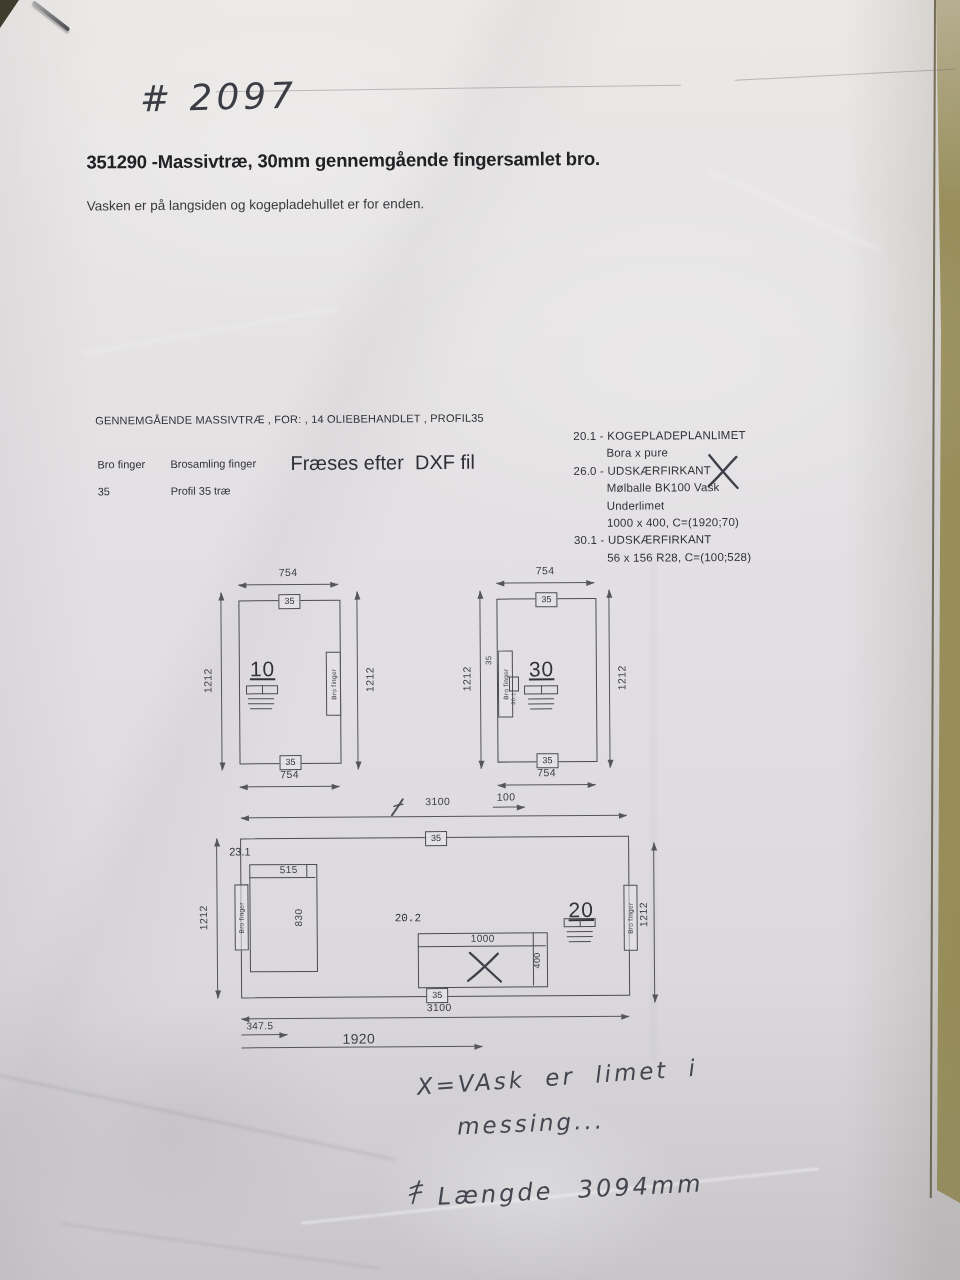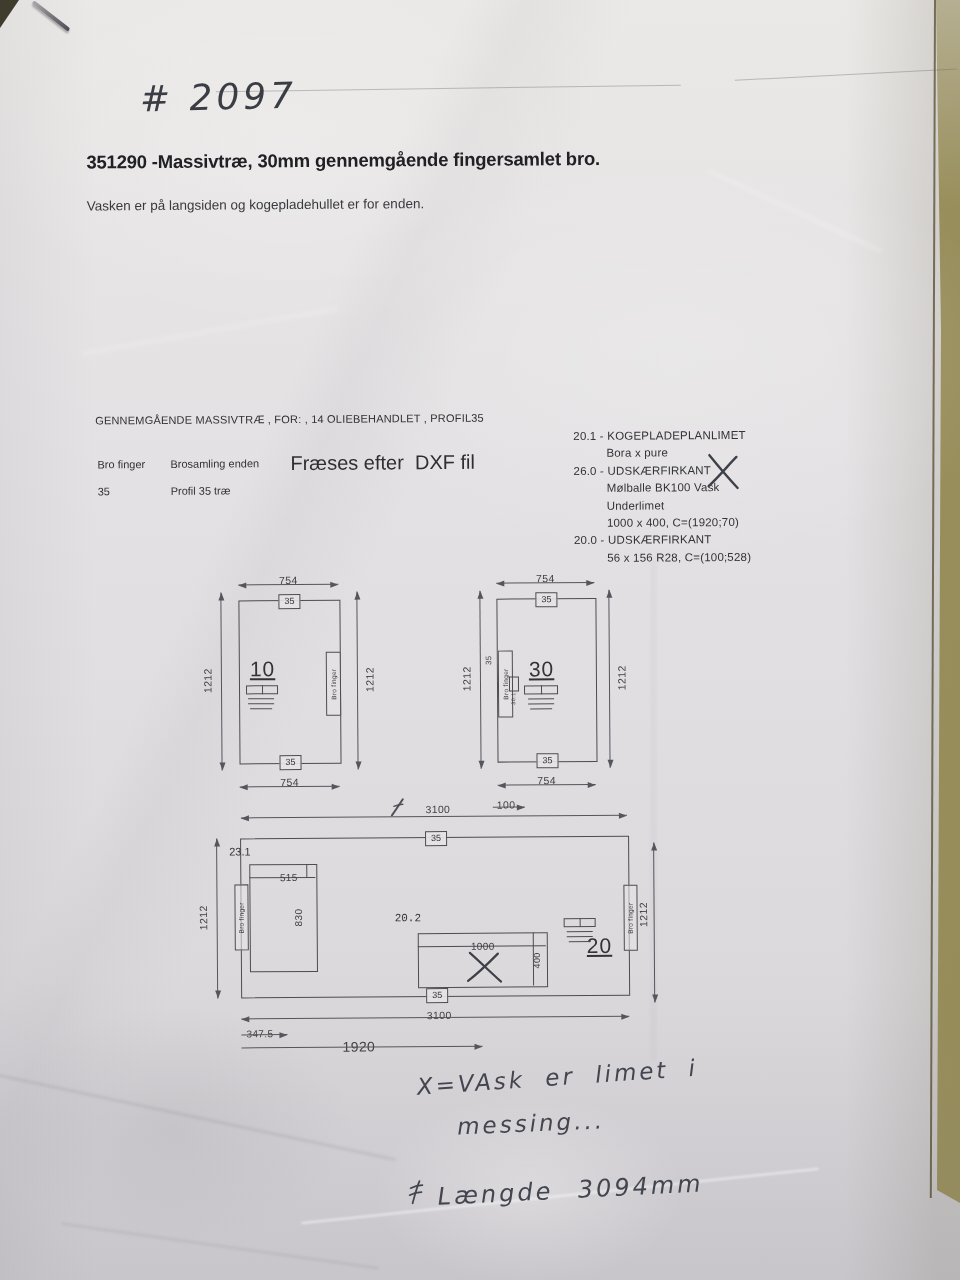--- a/index.html
+++ b/index.html
@@ -35,21 +35,21 @@
   .pline{position:absolute;height:1px;background:rgba(105,103,108,0.38);}
   .hw{font-family:"DejaVu Sans",sans-serif;font-style:italic;color:#44464f;}
   .title{font-size:18.5px;font-weight:700;color:#212125;letter-spacing:-0.2px;white-space:nowrap;}
   .subtitle{font-size:13.5px;color:#3a3a3f;white-space:nowrap;}
   .spec{font-size:11px;color:#2f2f34;letter-spacing:0.2px;white-space:nowrap;}
   .small{font-size:11px;color:#333338;white-space:nowrap;}
   .dxf{font-size:20px;color:#2e2e33;white-space:pre;}
   .ops{position:absolute;left:573px;top:430px;width:280px;font-size:11.5px;color:#333338;line-height:17.4px;letter-spacing:0.2px;}
   .ops .ind{padding-left:33px;}
   .oprow{white-space:nowrap;}
-  .dim{font-size:10.5px;color:#3f3f45;letter-spacing:0.4px;text-align:center;white-space:nowrap;margin-top:8px;}
+  .dim{font-size:10.5px;color:#3f3f45;letter-spacing:0.4px;text-align:center;white-space:nowrap;}
   .vdim{position:absolute;display:flex;align-items:center;justify-content:center;}
   .vdim span{transform:rotate(-90deg);white-space:nowrap;font-size:10.5px;color:#3f3f45;letter-spacing:0.4px;}
   .dlh{position:absolute;height:0;border-top:1px solid #55555c;}
   .dlh::before{content:"";position:absolute;left:0;top:-3.5px;width:0;height:0;border-top:3px solid transparent;border-bottom:3px solid transparent;border-right:8px solid #55555c;}
   .dlh::after{content:"";position:absolute;right:0;top:-3.5px;width:0;height:0;border-top:3px solid transparent;border-bottom:3px solid transparent;border-left:8px solid #55555c;}
   .dlh.noleft::before{display:none;}
   .dlv{position:absolute;width:0;border-left:1px solid #55555c;}
   .dlv::before{content:"";position:absolute;top:0;left:-3.5px;width:0;height:0;border-left:3px solid transparent;border-right:3px solid transparent;border-bottom:8px solid #55555c;}
   .dlv::after{content:"";position:absolute;bottom:0;left:-3.5px;width:0;height:0;border-left:3px solid transparent;border-right:3px solid transparent;border-top:8px solid #55555c;}
   .rect{position:absolute;border:1px solid #4c4c52;background:transparent;}
@@ -87,33 +87,33 @@
   <div class="pline" style="left:737px;top:78px;width:222px;transform:rotate(-2.5deg);"></div>
 
   <div class="t hw" style="left:142px;top:76px;font-size:36px;letter-spacing:4px;transform:rotate(-1deg);color:#3b3d45;"># 2097</div>
 
   <div class="t title" style="left:88px;top:150px;">351290 -Massivtræ, 30mm gennemgående fingersamlet bro.</div>
   <div class="t subtitle" style="left:88px;top:197px;">Vasken er på langsiden og kogepladehullet er for enden.</div>
 
   <div class="t spec" style="left:95px;top:413px;">GENNEMGÅENDE MASSIVTRÆ , FOR: , 14 OLIEBEHANDLET , PROFIL35</div>
 
   <div class="t small" style="left:97px;top:457px;">Bro finger</div>
-  <div class="t small" style="left:170px;top:457px;">Brosamling enden</div>
+  <div class="t small" style="left:170px;top:457px;">Brosamling finger</div>
   <div class="t small" style="left:97px;top:484px;">35</div>
   <div class="t small" style="left:170px;top:484px;">Profil 35 træ</div>
   <div class="t dxf" style="left:290px;top:452px;">Fræses efter  DXF fil</div>
 
   <div class="ops">
     <div class="oprow"><span>20.1 -</span> <span>KOGEPLADEPLANLIMET</span></div>
     <div class="oprow ind">Bora x pure</div>
     <div class="oprow"><span>26.0 -</span> <span>UDSKÆRFIRKANT</span></div>
     <div class="oprow ind">Mølballe BK100 Vask</div>
     <div class="oprow ind">Underlimet</div>
     <div class="oprow ind">1000 x 400, C=(1920;70)</div>
-    <div class="oprow"><span>20.0 -</span> <span>UDSKÆRFIRKANT</span></div>
+    <div class="oprow"><span>30.1 -</span> <span>UDSKÆRFIRKANT</span></div>
     <div class="oprow ind">56 x 156 R28, C=(100;528)</div>
     <svg class="hand-svg" style="left:132px;top:24px;" width="36" height="40" viewBox="0 0 36 40">
       <path d="M4 4 C 12 14, 22 26, 32 37" stroke="#3f414a" stroke-width="2.4" fill="none" stroke-linecap="round"></path>
       <path d="M31 6 C 22 15, 13 26, 3 35" stroke="#3f414a" stroke-width="2.4" fill="none" stroke-linecap="round"></path>
     </svg>
   </div>
 
   <div class="t dim" style="left:237px;top:566px;width:100px;">754</div>
   <div class="dlh" style="left:237px;top:584px;width:100px;"></div>
   <div class="rect" style="left:237px;top:600px;width:100px;height:162px;"></div>
@@ -199,21 +199,21 @@
   <div class="thin" style="left:529px;top:934px;width:1px;height:53px;"></div>
   <div class="t dim" style="left:434px;top:934px;width:90px;font-size:10px;">1000</div>
   <div class="vdim" style="left:527px;top:944px;width:13px;height:36px;">
       <span style="font-size:9px;">400</span>
     </div>
   <svg class="hand-svg" style="left:460px;top:950px;" width="42" height="36" viewBox="0 0 42 36">
     <path d="M6 4 C 16 13, 26 23, 37 33" stroke="#3f414a" stroke-width="2.2" fill="none" stroke-linecap="round"></path>
     <path d="M34 5 C 25 14, 15 24, 4 32" stroke="#3f414a" stroke-width="2.2" fill="none" stroke-linecap="round"></path>
   </svg>
 
-  <div class="part" style="left:565px;top:936px;margin-left:18px;">20</div>
+  <div class="part" style="left:565px;top:900px;">20</div>
   <div class="pbar" style="left:560px;top:920px;width:30px;"></div>
   <div class="hl" style="left:563px;top:933px;width:26px;"></div>
   <div class="hl" style="left:563px;top:938px;width:26px;"></div>
   <div class="hl" style="left:565px;top:943px;width:22px;"></div>
   <div class="ebox" style="left:620px;top:887px;width:12px;height:64px;">
       <span>Bro finger</span>
     </div>
 
   <div class="dlv" style="left:213px;top:838px;height:160px;"></div>
   <div class="vdim" style="left:192px;top:887px;width:14px;height:60px;">

